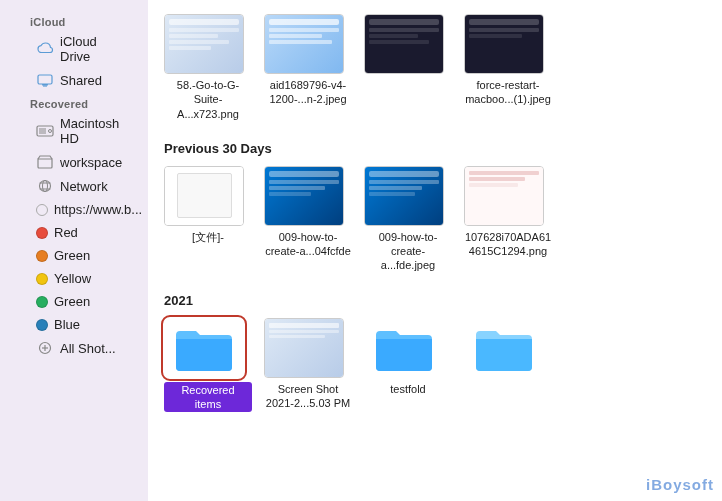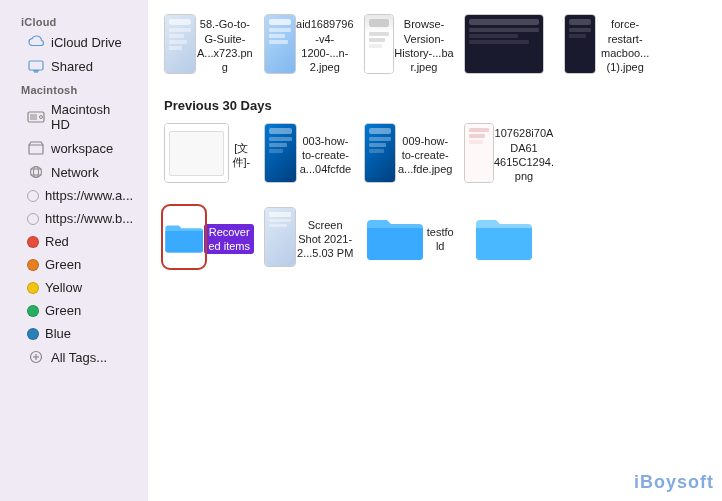--- a/index.html
+++ b/index.html
@@ -12,21 +12,21 @@
       height: 501px;
       overflow: hidden;
     }
 
     
     #sidebar {
       width: 148px;
       min-width: 148px;
       background: #f0eaf5;
       height: 100%;
-      padding: 10px 7px;
+      padding: 10px 16px;
       display: flex;
       flex-direction: column;
       overflow-y: auto;
     }
 
     .sidebar-section-header {
       font-size: 11px;
       font-weight: 600;
       color: #666;
       padding: 6px 14px 2px 14px;
@@ -82,22 +82,21 @@
     .file-grid {
       display: flex;
       flex-wrap: nowrap;
       gap: 10px;
       margin-bottom: 20px;
       overflow: visible;
     }
 
     .file-item {
       display: flex;
-      flex-direction: row;
-      align-items: center;
+      flex-direction: column;
       width: 90px;
       min-width: 90px;
       cursor: pointer;
     }
 
     .file-thumb {
       width: 80px;
       height: 60px;
       border-radius: 4px;
       display: flex;
@@ -170,21 +169,21 @@
       color: #fff;
       border-radius: 3px;
       padding: 1px 4px;
     }
 
     
     .watermark {
       position: fixed;
       bottom: 8px;
       right: 8px;
-      font-size: 18px;
+      font-size: 15px;
       font-weight: bold;
       color: rgba(30,100,200,0.55);
       pointer-events: none;
       z-index: 100;
       letter-spacing: 1px;
     }
   </style>
 </head>
 <body>
 
@@ -205,21 +204,21 @@
     <div class="sidebar-icon">
       <svg width="18" height="14" viewBox="0 0 18 14">
         <rect x="2" y="2" width="14" height="9" rx="1.5" fill="none" stroke="#5b9bd5" stroke-width="1.2"></rect>
         <rect x="6" y="11" width="6" height="1.5" rx="0.5" fill="#5b9bd5"></rect>
         <line x1="7" y1="13" x2="11" y2="13" stroke="#5b9bd5" stroke-width="1.2"></line>
       </svg>
     </div>
     <span>Shared</span>
   </div>
 
-  <div class="sidebar-section-header">Macintosh</div>
+  <div class="sidebar-section-header">Recovered</div>
 
   <div class="sidebar-item">
     <div class="sidebar-icon">
       <svg width="18" height="14" viewBox="0 0 18 14">
         <rect x="1" y="2" width="16" height="10" rx="1.5" fill="none" stroke="#888" stroke-width="1.2"></rect>
         <circle cx="14" cy="7" r="1.5" fill="none" stroke="#888" stroke-width="1"></circle>
         <line x1="3" y1="5" x2="10" y2="5" stroke="#888" stroke-width="1"></line>
         <line x1="3" y1="7" x2="10" y2="7" stroke="#888" stroke-width="1"></line>
         <line x1="3" y1="9" x2="10" y2="9" stroke="#888" stroke-width="1"></line>
       </svg>
@@ -245,24 +244,20 @@
         <line x1="3.5" y1="4" x2="14.5" y2="4" stroke="#888" stroke-width="1"></line>
         <line x1="3.5" y1="10" x2="14.5" y2="10" stroke="#888" stroke-width="1"></line>
       </svg>
     </div>
     <span>Network</span>
   </div>
 
 
   <div class="sidebar-item">
     <div class="tag-dot" style="background:none; border:1.5px solid #aaa;"></div>
-    <span>https://www.a...</span>
-  </div>
-  <div class="sidebar-item">
-    <div class="tag-dot" style="background:none; border:1.5px solid #aaa;"></div>
     <span>https://www.b...</span>
   </div>
   <div class="sidebar-item">
     <div class="tag-dot" style="background:#e74c3c;"></div>
     <span>Red</span>
   </div>
   <div class="sidebar-item">
     <div class="tag-dot" style="background:#e67e22;"></div>
     <span>Green</span>
   </div>
@@ -279,21 +274,21 @@
     <span>Blue</span>
   </div>
   <div class="sidebar-item">
     <div class="sidebar-icon">
       <svg width="14" height="14" viewBox="0 0 14 14">
         <circle cx="7" cy="7" r="5.5" fill="none" stroke="#888" stroke-width="1.2"></circle>
         <line x1="4" y1="7" x2="10" y2="7" stroke="#888" stroke-width="1.2"></line>
         <line x1="7" y1="4" x2="7" y2="10" stroke="#888" stroke-width="1.2"></line>
       </svg>
     </div>
-    <span>All Tags...</span>
+    <span>All Shot...</span>
   </div>
 
 </div>
 
 <div id="main">
 
   <div>
     <div class="file-grid">
 
       <div class="file-item">
@@ -318,33 +313,20 @@
             <div class="thumb-content-lines">
               <div class="thumb-line" style="background:rgba(255,255,255,0.5);"></div>
               <div class="thumb-line" style="background:rgba(255,255,255,0.5); width:75%;"></div>
               <div class="thumb-line" style="background:rgba(255,255,255,0.5); width:90%;"></div>
             </div>
           </div>
         </div>
         <span class="file-name">aid1689796-v4-1200-...n-2.jpeg</span>
       </div>
 
-      <div class="file-item">
-        <div class="file-thumb image-thumb">
-          <div class="thumb-screenshot" style="background: linear-gradient(180deg, #e8e8e8 0%, #f5f5f5 20%, #fff 30%);">
-            <div class="thumb-bar" style="background:#ccc; height:8px; border-radius:2px;"></div>
-            <div class="thumb-content-lines" style="margin-top:2px;">
-              <div class="thumb-line" style="background:#ddd;"></div>
-              <div class="thumb-line" style="background:#ddd; width:80%;"></div>
-              <div class="thumb-line" style="background:#eee; width:65%;"></div>
-            </div>
-          </div>
-        </div>
-        <span class="file-name">Browse-Version-History-...bar.jpeg</span>
-      </div>
 
       <div class="file-item">
         <div class="file-thumb image-thumb">
           <div class="thumb-screenshot thumb-dark" style="background:#1a1a2e;">
             <div class="thumb-bar" style="background:rgba(255,255,255,0.2);"></div>
             <div class="thumb-content-lines">
               <div class="thumb-line" style="background:rgba(255,255,255,0.15);"></div>
               <div class="thumb-line" style="background:rgba(255,255,255,0.1); width:70%;"></div>
               <div class="thumb-line" style="background:rgba(255,255,255,0.1); width:85%;"></div>
             </div>
@@ -385,21 +367,21 @@
         <div class="file-thumb image-thumb">
           <div class="thumb-screenshot" style="background: linear-gradient(135deg, #0078d4 0%, #003f7f 100%);">
             <div class="thumb-bar" style="background:rgba(255,255,255,0.4);"></div>
             <div class="thumb-content-lines">
               <div class="thumb-line" style="background:rgba(255,255,255,0.3);"></div>
               <div class="thumb-line" style="background:rgba(255,255,255,0.3); width:80%;"></div>
               <div class="thumb-line" style="background:rgba(255,255,255,0.2); width:60%;"></div>
             </div>
           </div>
         </div>
-        <span class="file-name">003-how-to-create-a...04fcfde</span>
+        <span class="file-name">009-how-to-create-a...04fcfde</span>
       </div>
 
       <div class="file-item">
         <div class="file-thumb image-thumb">
           <div class="thumb-screenshot" style="background: linear-gradient(135deg, #0078d4 0%, #003f7f 100%);">
             <div class="thumb-bar" style="background:rgba(255,255,255,0.4);"></div>
             <div class="thumb-content-lines">
               <div class="thumb-line" style="background:rgba(255,255,255,0.3);"></div>
               <div class="thumb-line" style="background:rgba(255,255,255,0.3); width:75%;"></div>
               <div class="thumb-line" style="background:rgba(255,255,255,0.2); width:65%;"></div>
@@ -418,20 +400,21 @@
             <div style="height:4px;background:#f8e8e8;border-radius:1px;width:70%;"></div>
           </div>
         </div>
         <span class="file-name">107628i70ADA61 4615C1294.png</span>
       </div>
 
     </div>
   </div>
 
   <div>
+    <div class="section-label">2021</div>
     <div class="file-grid">
 
       <div class="file-item selected-item">
         <div class="file-thumb" style="border:none;">
           <svg class="folder-icon-svg" viewBox="0 0 60 50" xmlns="http://www.w3.org/2000/svg">
             <path d="M2 12 Q2 8 6 8 L22 8 L26 12 L54 12 Q58 12 58 16 L58 44 Q58 48 54 48 L6 48 Q2 48 2 44 Z" fill="#4db8ff" opacity="0.9"></path>
             <path d="M2 16 L58 16 L58 44 Q58 48 54 48 L6 48 Q2 48 2 44 Z" fill="#3aaaff"></path>
           </svg>
         </div>
         <span class="file-name">Recovered items</span>

